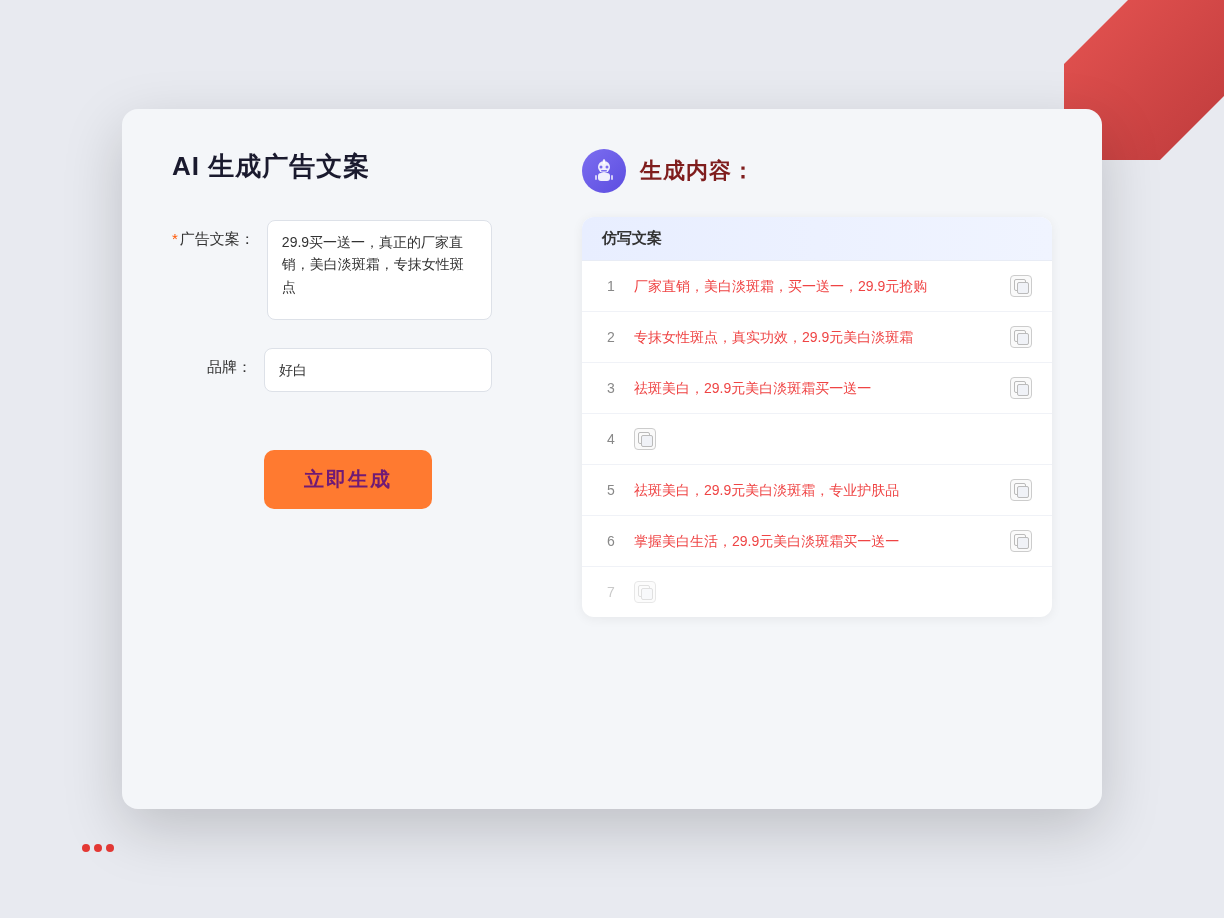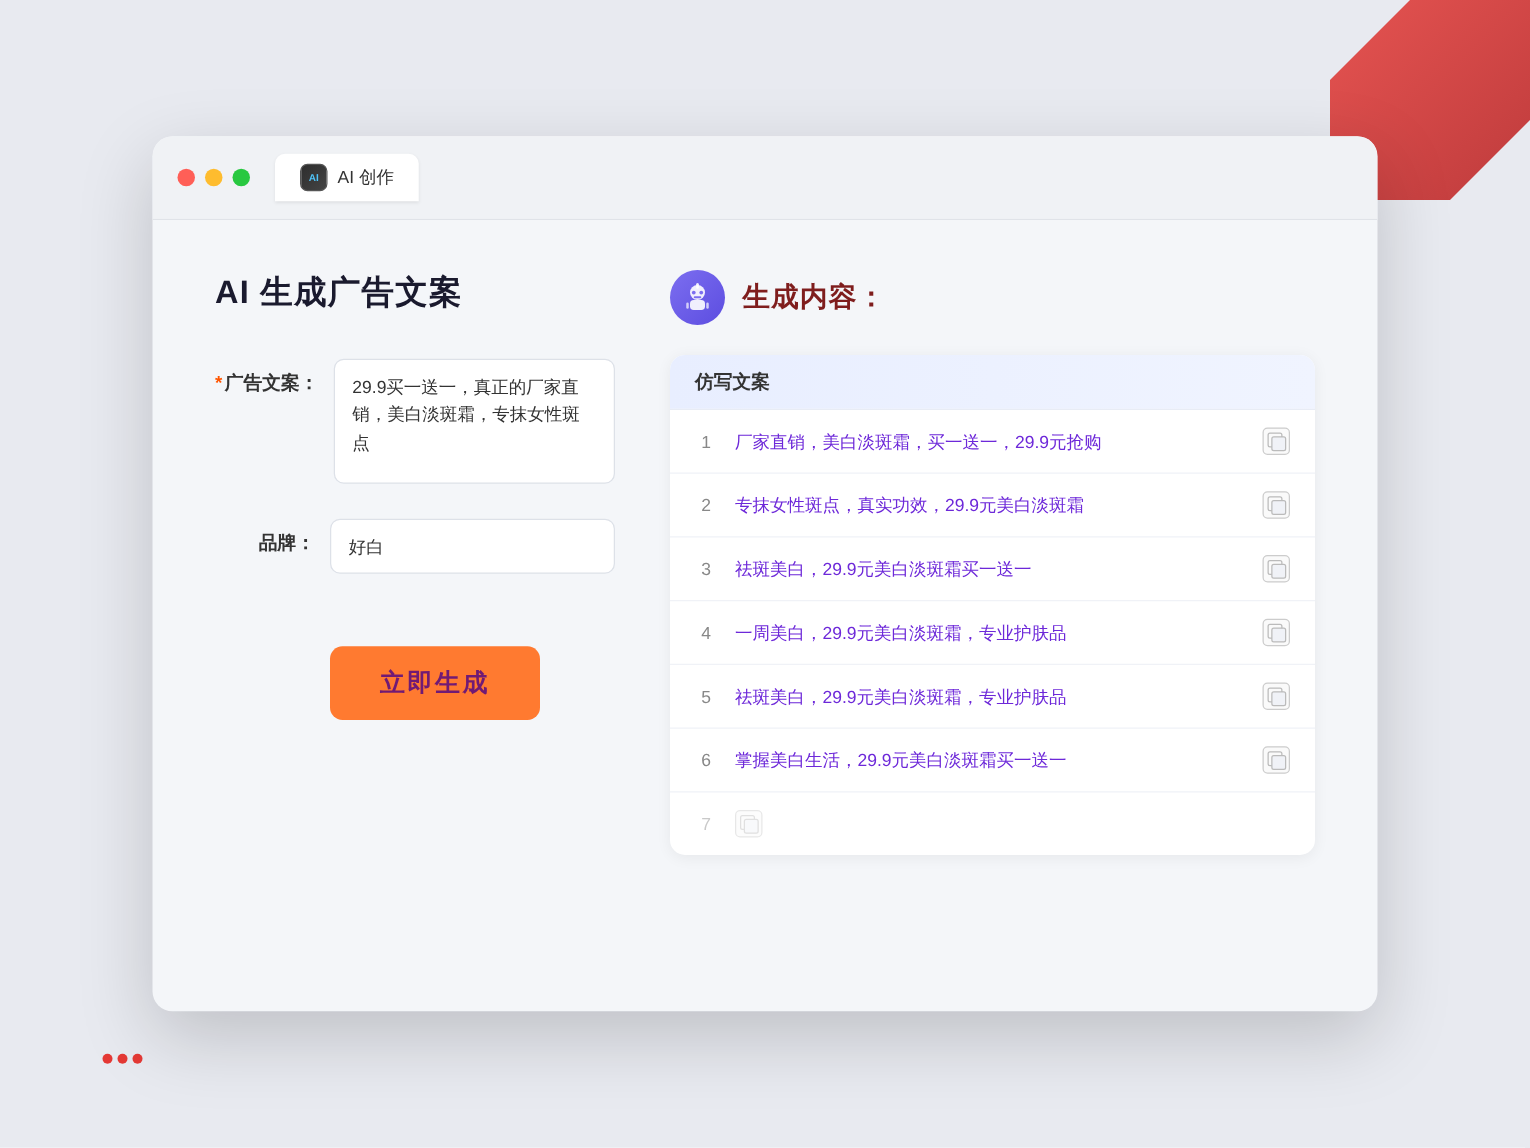--- a/index.html
+++ b/index.html
@@ -105,21 +105,21 @@
     .tab-label {
       font-size: 14px;
       color: #333;
       font-weight: 500;
     }
 
     
     .main-content {
       display: flex;
       padding: 40px 50px;
-      gap: 44px;
+      gap: 90px;
       min-height: 600px;
     }
 
     
     .left-panel {
       flex: 0 0 320px;
     }
 
     .page-title {
       font-size: 26px;
@@ -136,21 +136,20 @@
       gap: 12px;
     }
 
     .form-label {
       font-size: 15px;
       color: #333;
       min-width: 80px;
       padding-top: 10px;
       text-align: right;
       white-space: nowrap;
-      font-weight: bold;
     }
 
     .required-star {
       color: #ff5500;
       margin-right: 2px;
     }
 
     .form-input {
       flex: 1;
       border: 1.5px solid #dde1e8;
@@ -253,21 +252,21 @@
     .row-number {
       font-size: 14px;
       color: #888;
       min-width: 18px;
       text-align: center;
     }
 
     .row-text {
       flex: 1;
       font-size: 14px;
-      color: #6d28d9;
+      color: #ef4444;
       line-height: 1.5;
     }
 
     .copy-icon {
       width: 22px;
       height: 22px;
       border: 1.5px solid #ccc;
       border-radius: 4px;
       display: flex;
       align-items: center;
@@ -309,33 +308,20 @@
 </head>
 <body>
 
 <div class="deco-top-right"></div>
 <div class="deco-dots">
   <span></span><span></span><span></span>
 </div>
 
 <div class="browser-window">
 
-  <div class="title-bar">
-    <div class="traffic-lights">
-      <div class="traffic-light tl-red"></div>
-      <div class="traffic-light tl-yellow"></div>
-      <div class="traffic-light tl-green"></div>
-    </div>
-    <div class="tab">
-      <div class="ai-icon-tab">
-        <span style="font-size:8px;letter-spacing:0;font-weight:700;color:#4fc3f7;">AI</span>
-      </div>
-      <span class="tab-label">AI 创作</span>
-    </div>
-  </div>
 
   <div class="main-content">
 
     <div class="left-panel">
       <h1 class="page-title">AI 生成广告文案</h1>
 
       
       <div class="form-group">
         <label class="form-label">
           <span class="required-star">*</span><span>广告文案：</span>
@@ -389,21 +375,20 @@
     <span class="row-text">专抹女性斑点，真实功效，29.9元美白淡斑霜</span>
     <div class="copy-icon" title="复制"></div>
   </div>
             <div class="result-row">
     <span class="row-number">3</span>
     <span class="row-text">祛斑美白，29.9元美白淡斑霜买一送一</span>
     <div class="copy-icon" title="复制"></div>
   </div>
             <div class="result-row">
     <span class="row-number">4</span>
-    <span class="row-text">一周美白，29.9元美白淡斑霜，专业护肤品</span>
     <div class="copy-icon" title="复制"></div>
   </div>
             <div class="result-row">
     <span class="row-number">5</span>
     <span class="row-text">祛斑美白，29.9元美白淡斑霜，专业护肤品</span>
     <div class="copy-icon" title="复制"></div>
   </div>
             <div class="result-row">
     <span class="row-number">6</span>
     <span class="row-text">掌握美白生活，29.9元美白淡斑霜买一送一</span>

